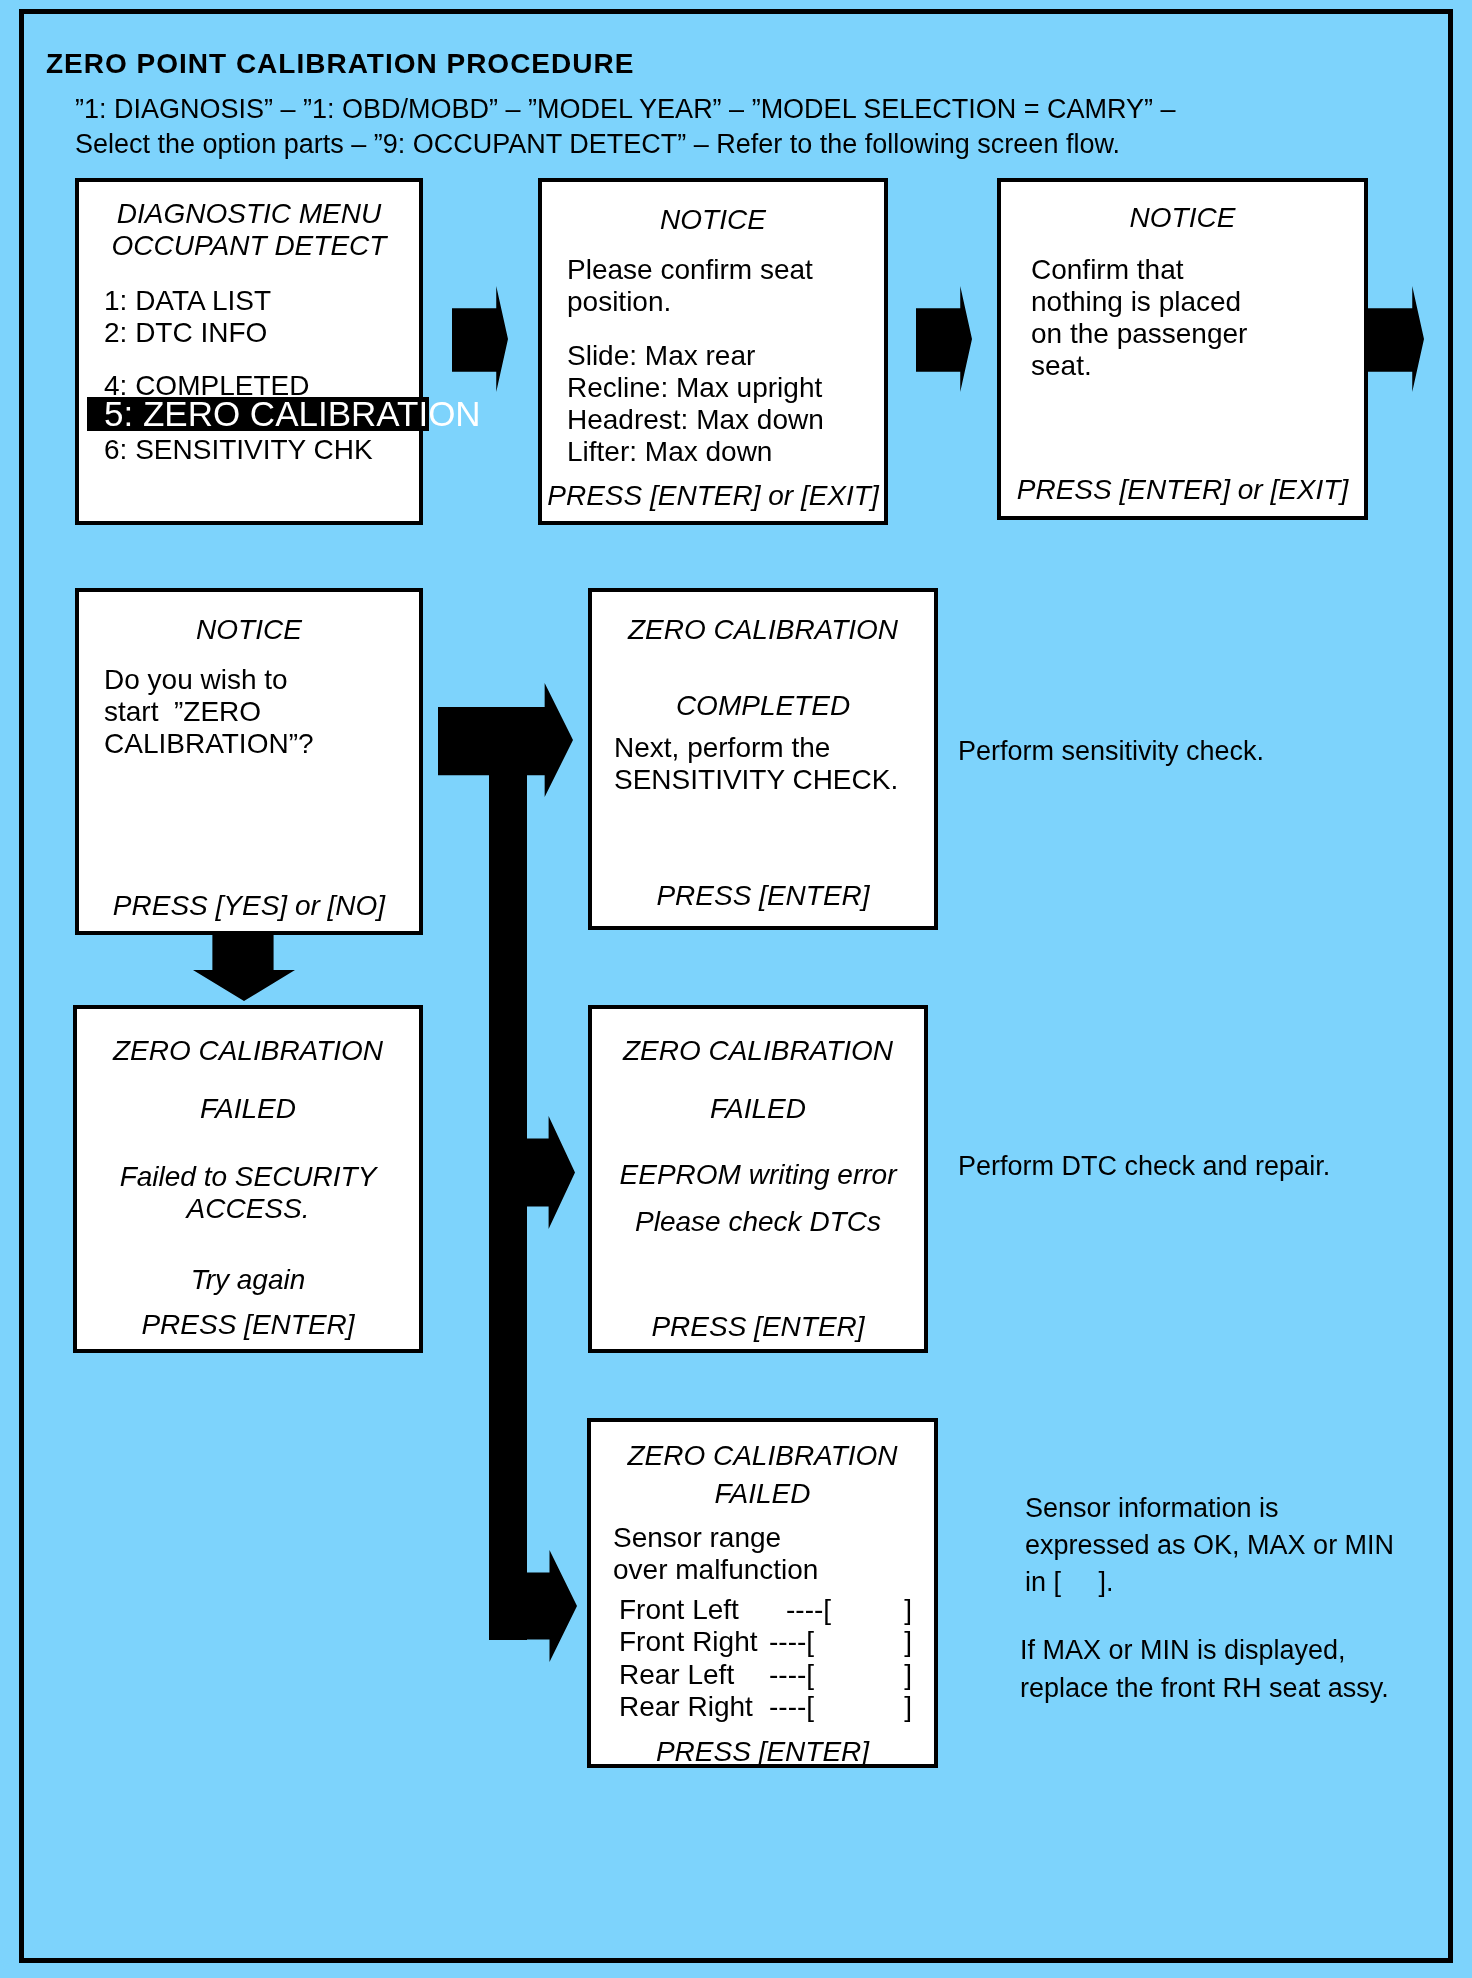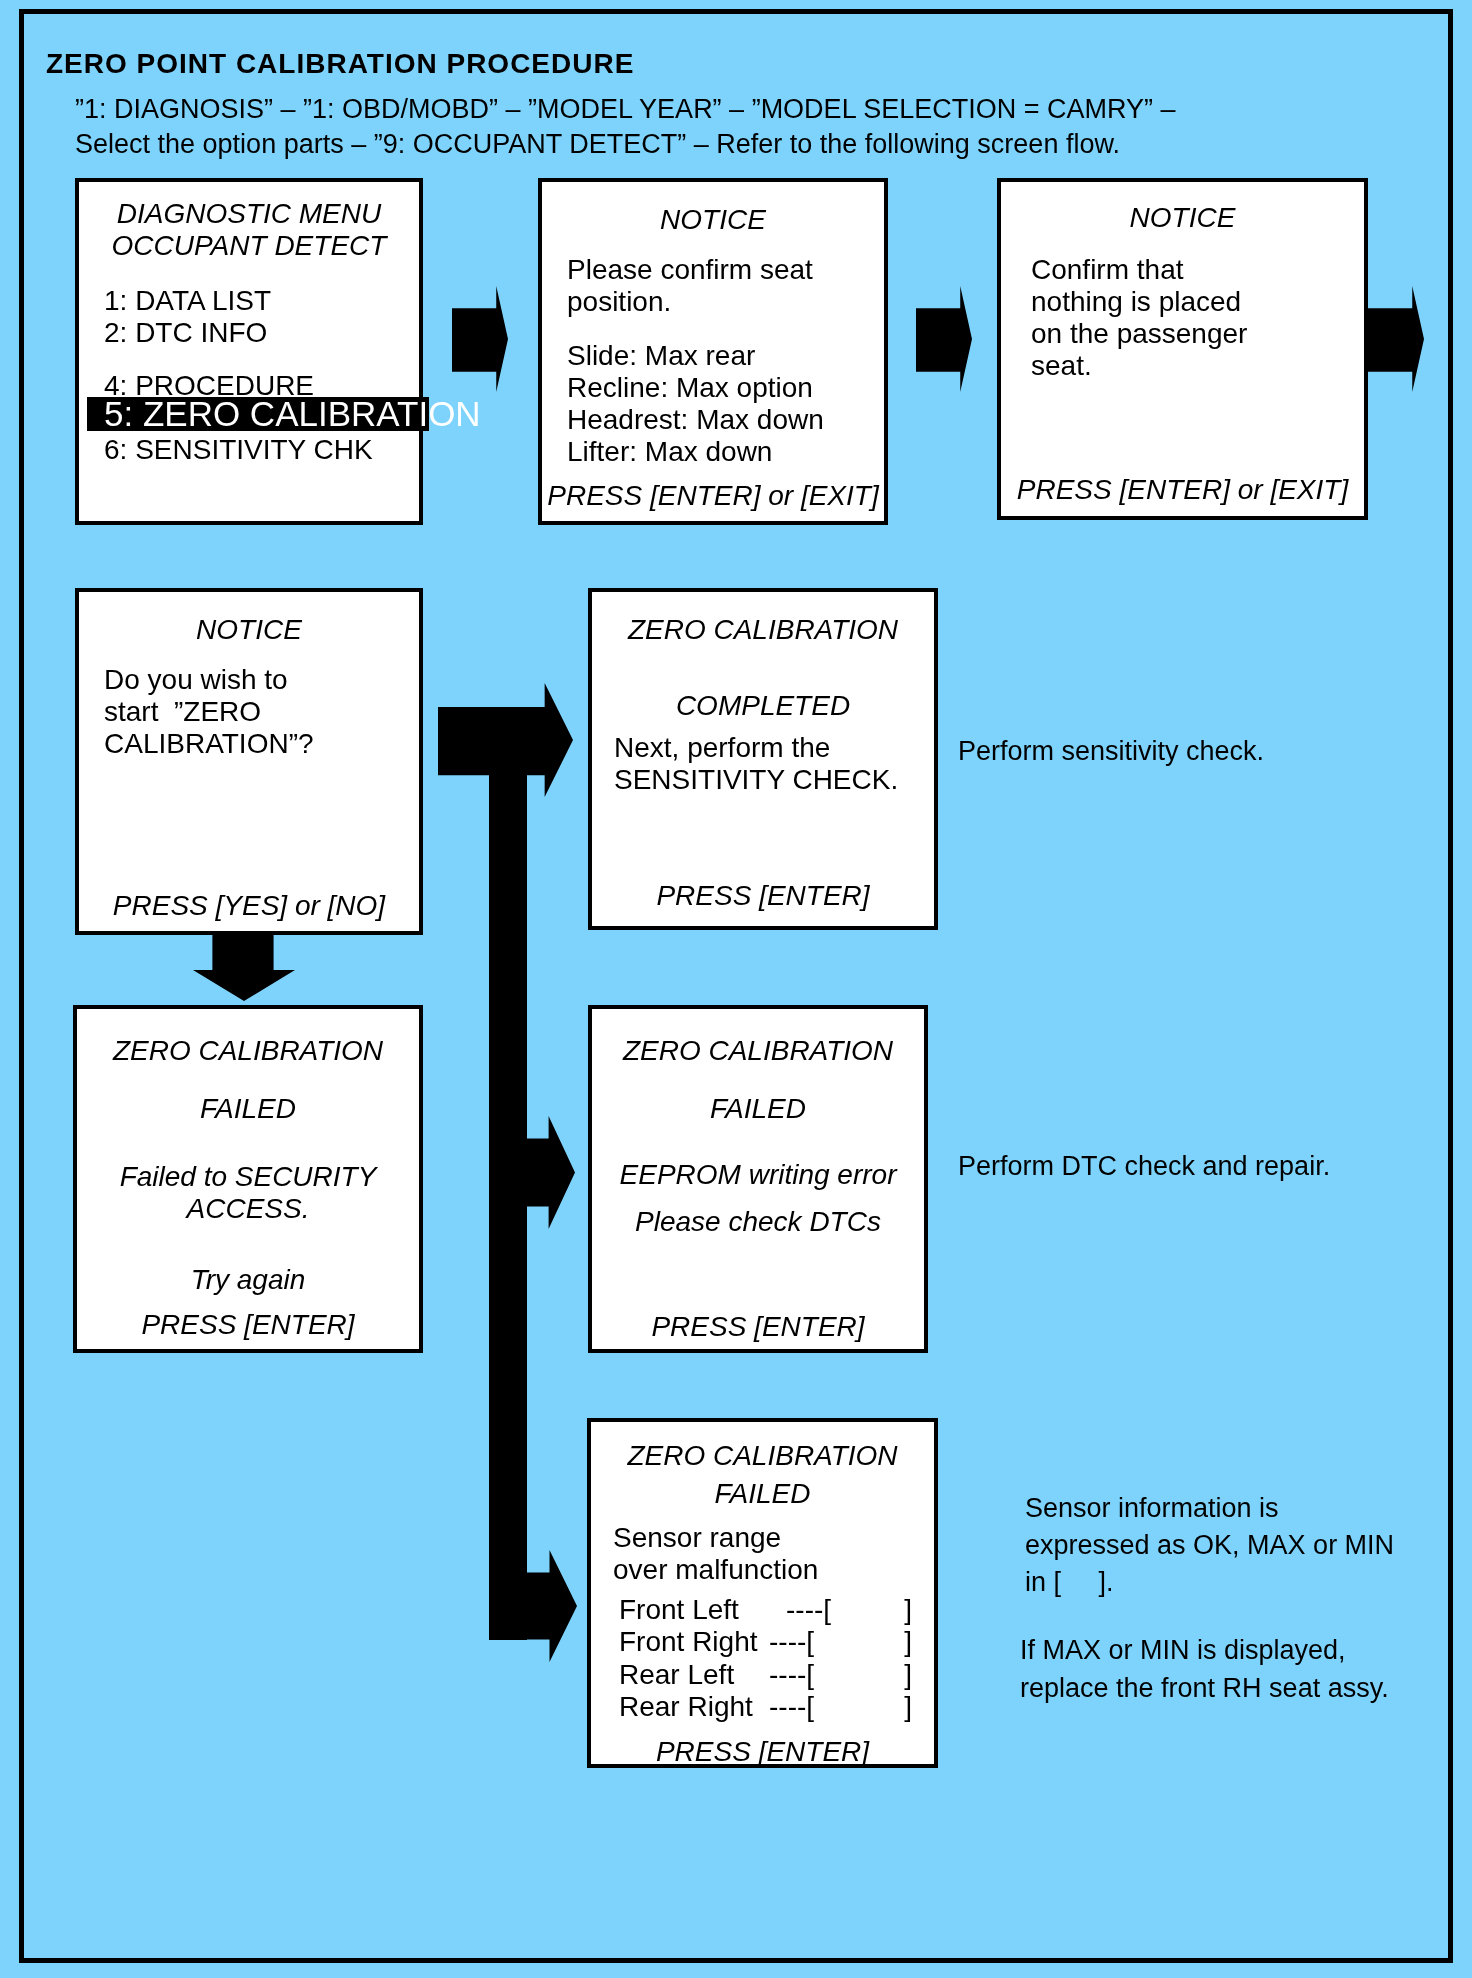--- a/index.html
+++ b/index.html
@@ -31,33 +31,33 @@
 
   <div class="t fs28 bold" style="left:46px;top:48px;letter-spacing:1px;">ZERO POINT CALIBRATION PROCEDURE</div>
   <div class="t fs27" style="left:75px;top:93px;">”1: DIAGNOSIS” – ”1: OBD/MOBD” – ”MODEL YEAR” – ”MODEL SELECTION = CAMRY” –</div>
   <div class="t fs27" style="left:75px;top:128px;">Select the option parts – ”9: OCCUPANT DETECT” – Refer to the following screen flow.</div>
 
   <div class="box" style="left:75px;top:178px;width:348px;height:347px;">
     <div class="t fs28 ctr" style="top:16px;">DIAGNOSTIC MENU</div>
     <div class="t fs28 ctr" style="top:48px;">OCCUPANT DETECT</div>
     <div class="t fs28" style="left:25px;top:103px;">1: DATA LIST</div>
     <div class="t fs28" style="left:25px;top:135px;">2: DTC INFO</div>
-    <div class="t fs28" style="left:25px;top:188px;">4: PROCEDURE</div>
+    <div class="t fs28" style="left:25px;top:188px;">4: COMPLETED</div>
     <div class="hl" style="left:8px;top:215px;width:342px;height:34px;font-size:35px;line-height:34px;padding-left:17px;box-sizing:border-box;white-space:pre;">5: ZERO CALIBRATION</div>
     <div class="t fs28" style="left:25px;top:252px;">6: SENSITIVITY CHK</div>
   </div>
 
   <div class="arrow ar" style="left:452px;top:286px;width:56px;height:106px;"></div>
 
   <div class="box" style="left:538px;top:178px;width:350px;height:347px;">
     <div class="t fs28 ctr" style="top:22px;">NOTICE</div>
     <div class="t fs28" style="left:25px;top:72px;">Please confirm seat</div>
     <div class="t fs28" style="left:25px;top:104px;">position.</div>
     <div class="t fs28" style="left:25px;top:158px;">Slide: Max rear</div>
-    <div class="t fs28" style="left:25px;top:190px;">Recline: Max option</div>
+    <div class="t fs28" style="left:25px;top:190px;">Recline: Max upright</div>
     <div class="t fs28" style="left:25px;top:222px;">Headrest: Max down</div>
     <div class="t fs28" style="left:25px;top:254px;">Lifter: Max down</div>
     <div class="t fs28 ctr" style="top:298px;">PRESS [ENTER] or [EXIT]</div>
   </div>
 
   <div class="arrow ar" style="left:916px;top:286px;width:56px;height:106px;"></div>
 
   <div class="box" style="left:997px;top:178px;width:371px;height:342px;">
     <div class="t fs28 ctr" style="top:20px;">NOTICE</div>
     <div class="t fs28" style="left:30px;top:72px;">Confirm that</div>

